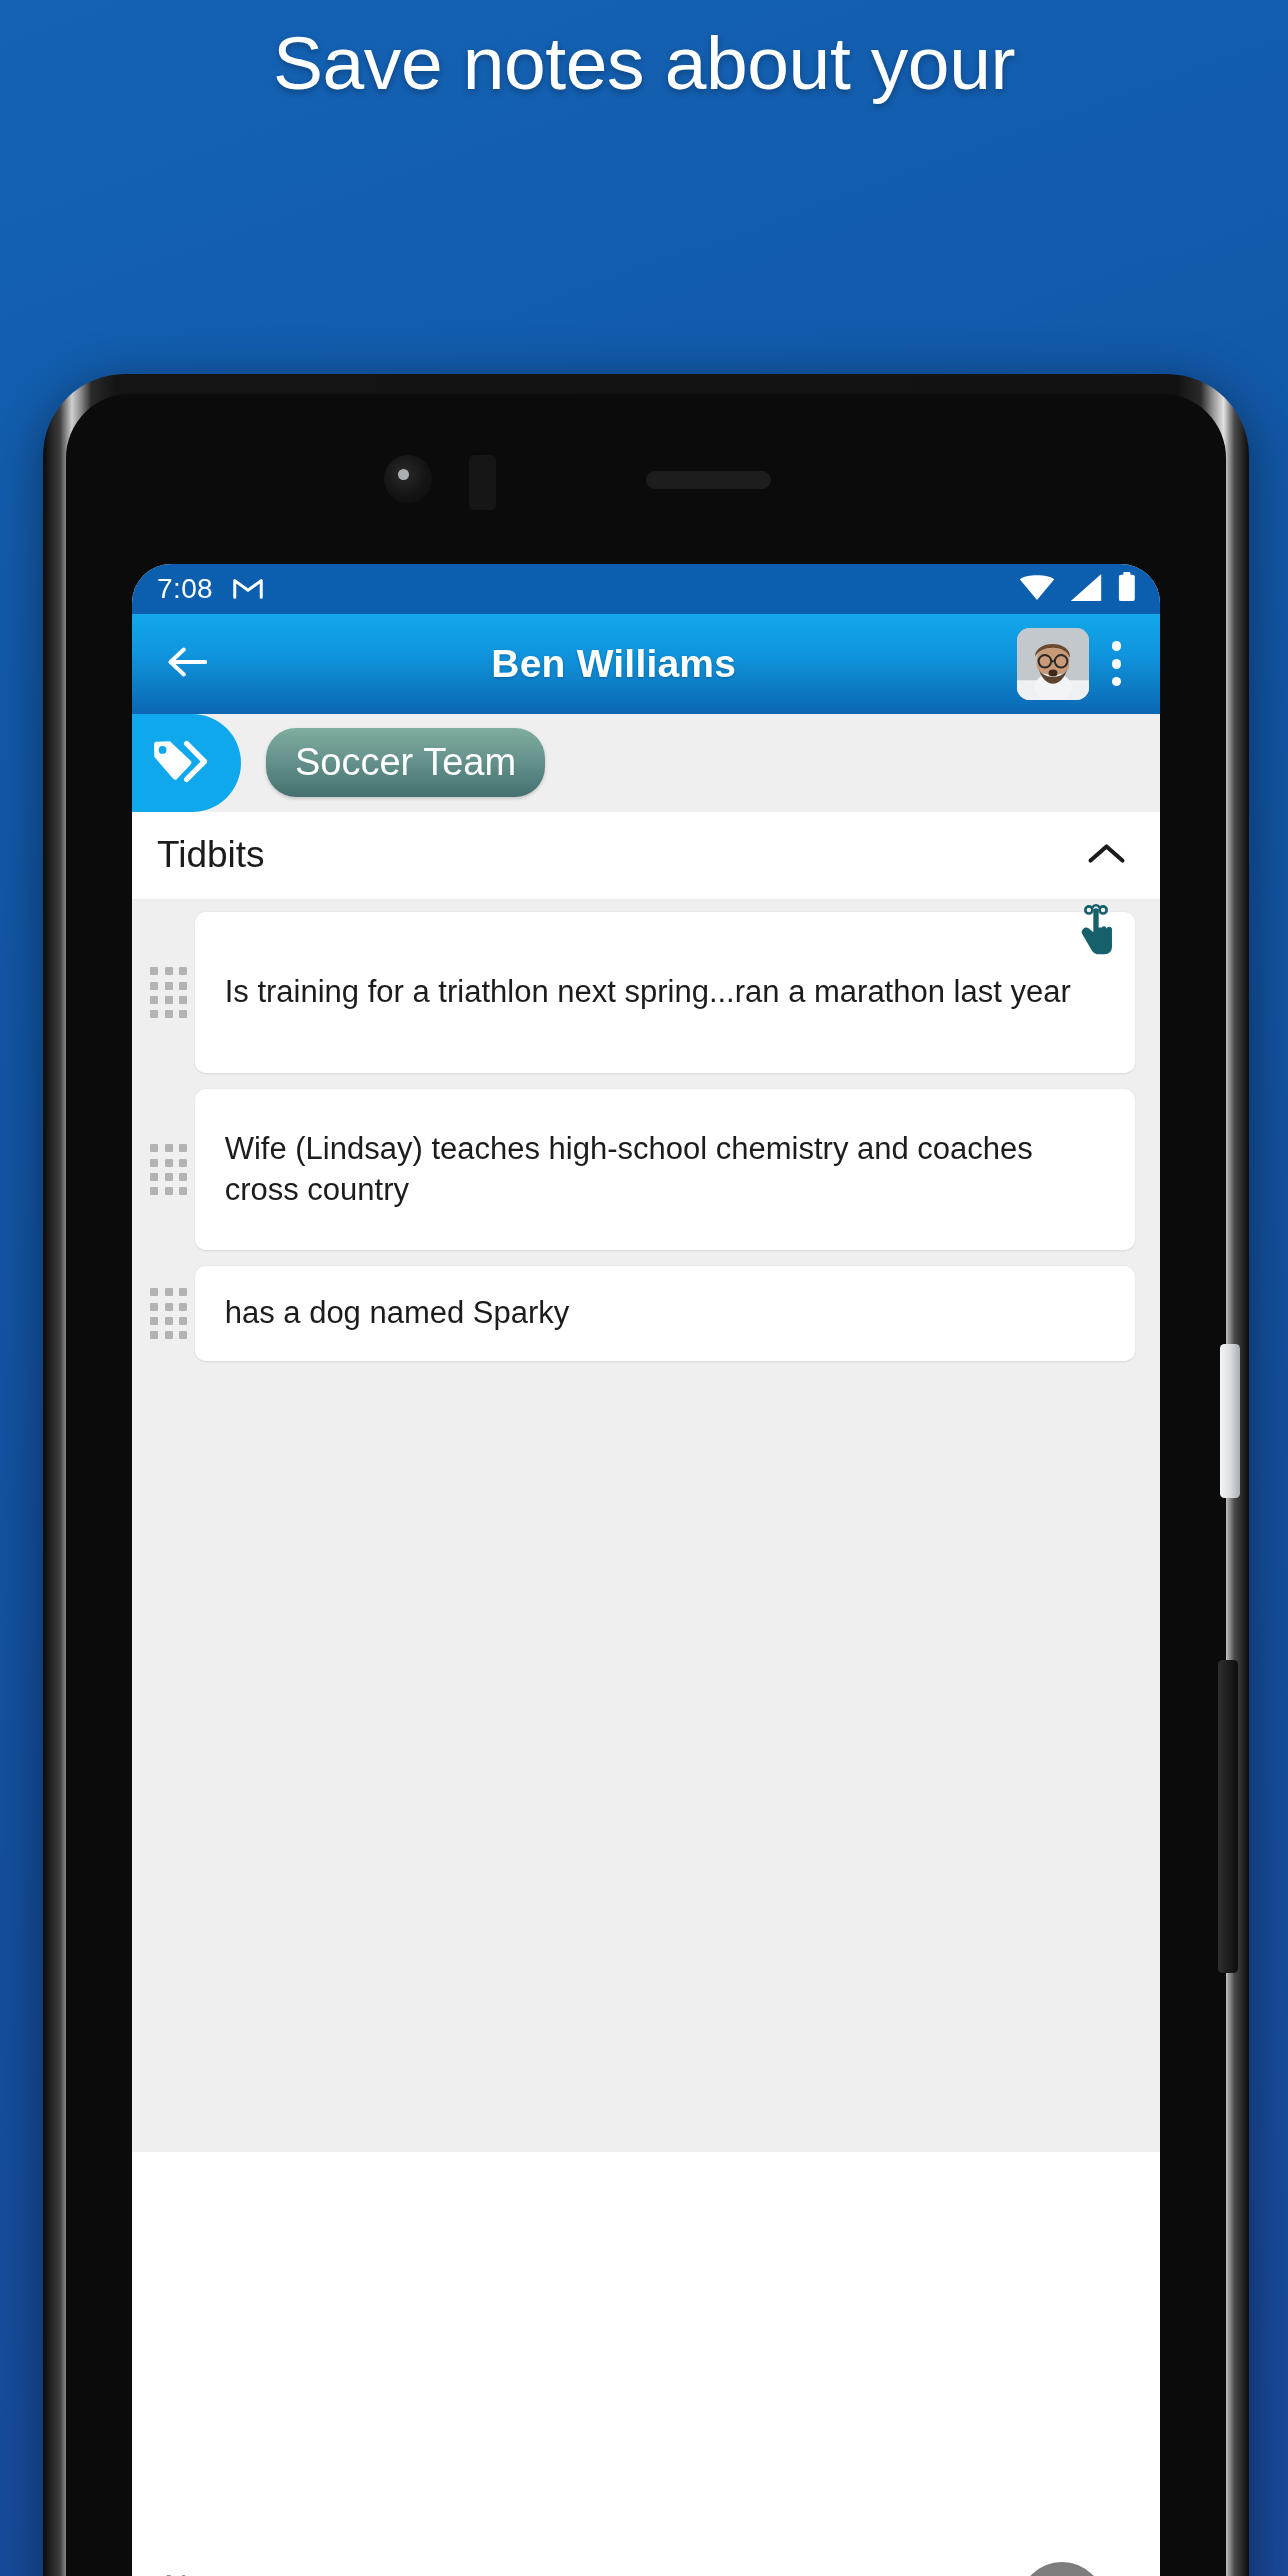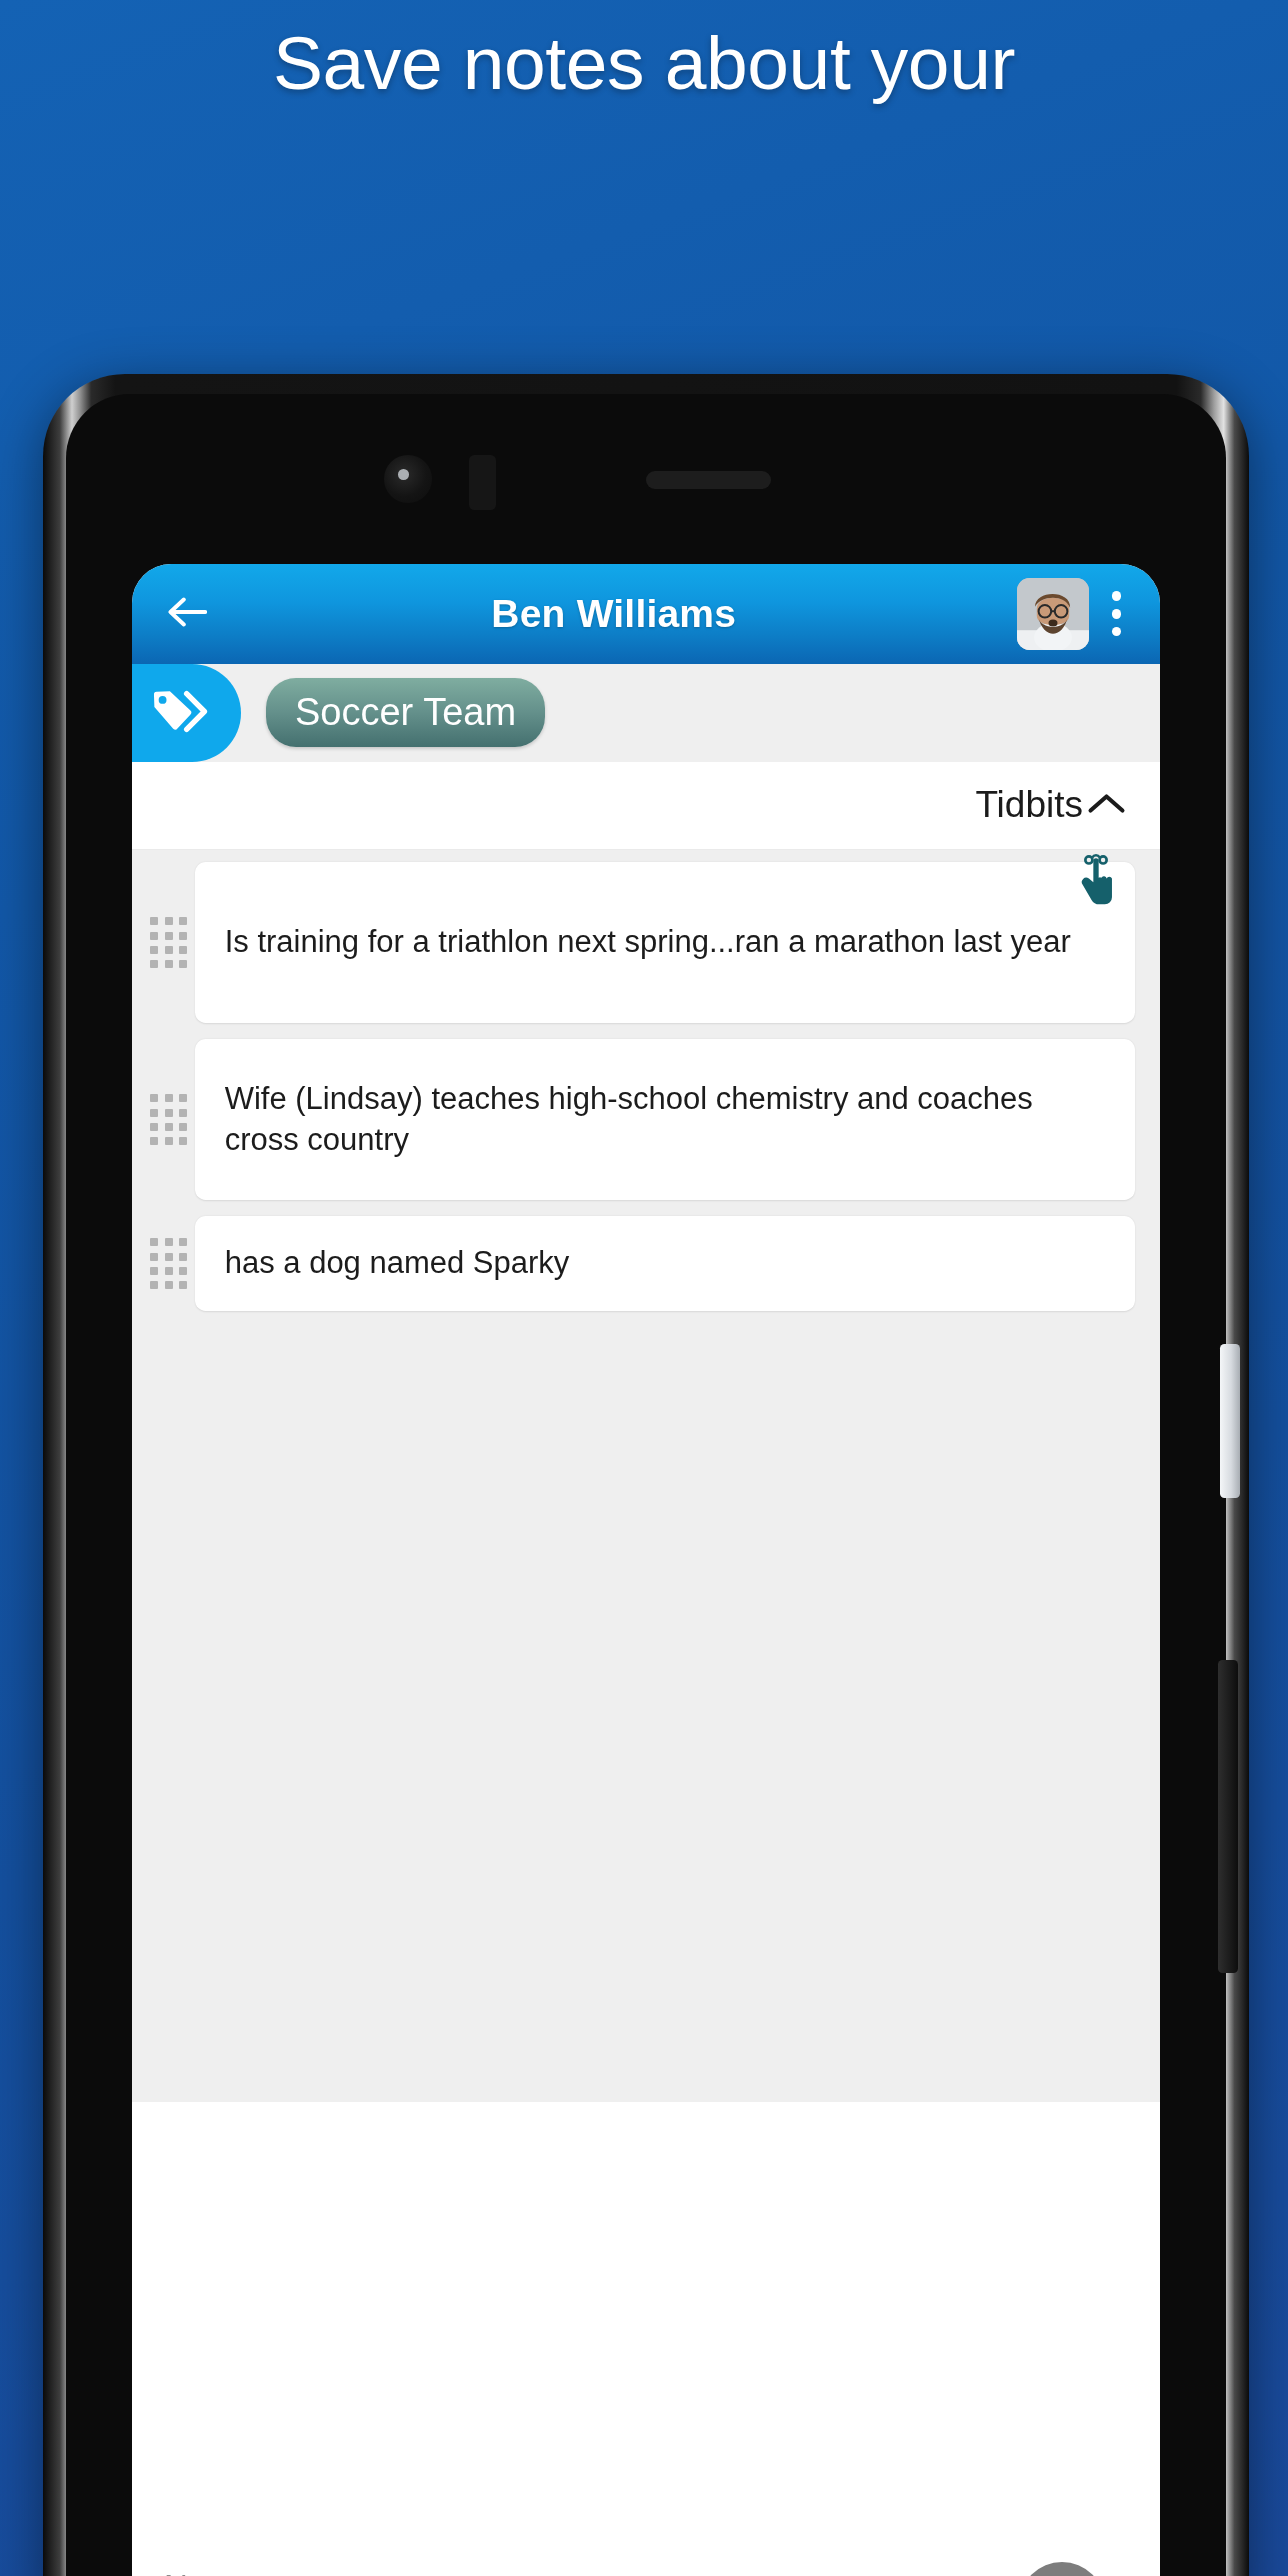--- a/index.html
+++ b/index.html
@@ -120,21 +120,21 @@
     margin-left:134px;
     background:linear-gradient(180deg,#7fada0 0%,#64908b 50%,#44706f 100%);
     color:#fff; font-size:38px;
     padding:13px 29px; border-radius:30px;
     box-shadow:0 1.8px 3.6px rgba(0,0,0,.18);
   }
 
   
   .section-head {
     height:88px; background:#fff; display:flex; align-items:center;
-    justify-content:flex-end; padding:0 30px 0 25px;
+    justify-content:space-between; padding:0 30px 0 25px;
     border-bottom:0.9px solid #eaeaea;
   }
   .section-title { font-size:37px; color:#1b1b1b; font-weight:400; }
   .chev { width:47px; height:47px; display:flex; align-items:center; justify-content:center; cursor:pointer; }
 
   
   .list-area { background:#efefef; padding:12.5px 0 0 0; min-height:1252px; }
   .tidbit-row { display:flex; align-items:center; padding:0 25px 0 10.7px; margin-bottom:16px; }
   .drag-handle {
     width:52px; flex:none; display:grid;
@@ -177,20 +177,48 @@
 </div>
 
 <div class="phone">
   <div class="phone-inner">
     <div class="camera"></div>
     <div class="sensor"></div>
     <div class="earpiece"></div>
 
     <div class="screen">
 
+      <div class="statusbar">
+        <div class="sb-left">
+          <span class="sb-time">7:08</span>
+          <span class="ic-gmail">
+            <svg width="30" height="23" viewBox="0 0 34 26">
+              <path d="M2 24V5.2L17 16.2L32 5.2V24" fill="none" stroke="#ffffff" stroke-width="3.4" stroke-linejoin="round" stroke-linecap="round"></path>
+            </svg>
+          </span>
+        </div>
+        <div class="sb-right">
+          <span class="ic-wifi">
+            <svg width="36" height="29" viewBox="0 0 40 32">
+              <path d="M1 7 C8 1, 32 1, 39 7 L20 30 Z" fill="#ffffff"></path>
+            </svg>
+          </span>
+          <span class="ic-signal">
+            <svg width="34" height="29" viewBox="0 0 38 32">
+              <path d="M36 1 L36 31 L2 31 Z" fill="#ffffff"></path>
+            </svg>
+          </span>
+          <span class="ic-batt">
+            <svg width="19.7" height="30" viewBox="0 0 22 34">
+              <rect x="7" y="0" width="8" height="4" rx="1" fill="#ffffff"></rect>
+              <rect x="2" y="3" width="18" height="30" rx="2.5" fill="#ffffff"></rect>
+            </svg>
+          </span>
+        </div>
+      </div>
 
       <div class="appbar">
         <div class="back-btn">
           <span>
             <svg width="41" height="36" viewBox="0 0 46 40">
               <path d="M44 20 H6 M20 6 L5 20 L20 34" fill="none" stroke="#ffffff" stroke-width="4.4" stroke-linecap="round" stroke-linejoin="round"></path>
             </svg>
           </span>
         </div>
         <div class="appbar-title">Ben Williams</div>

